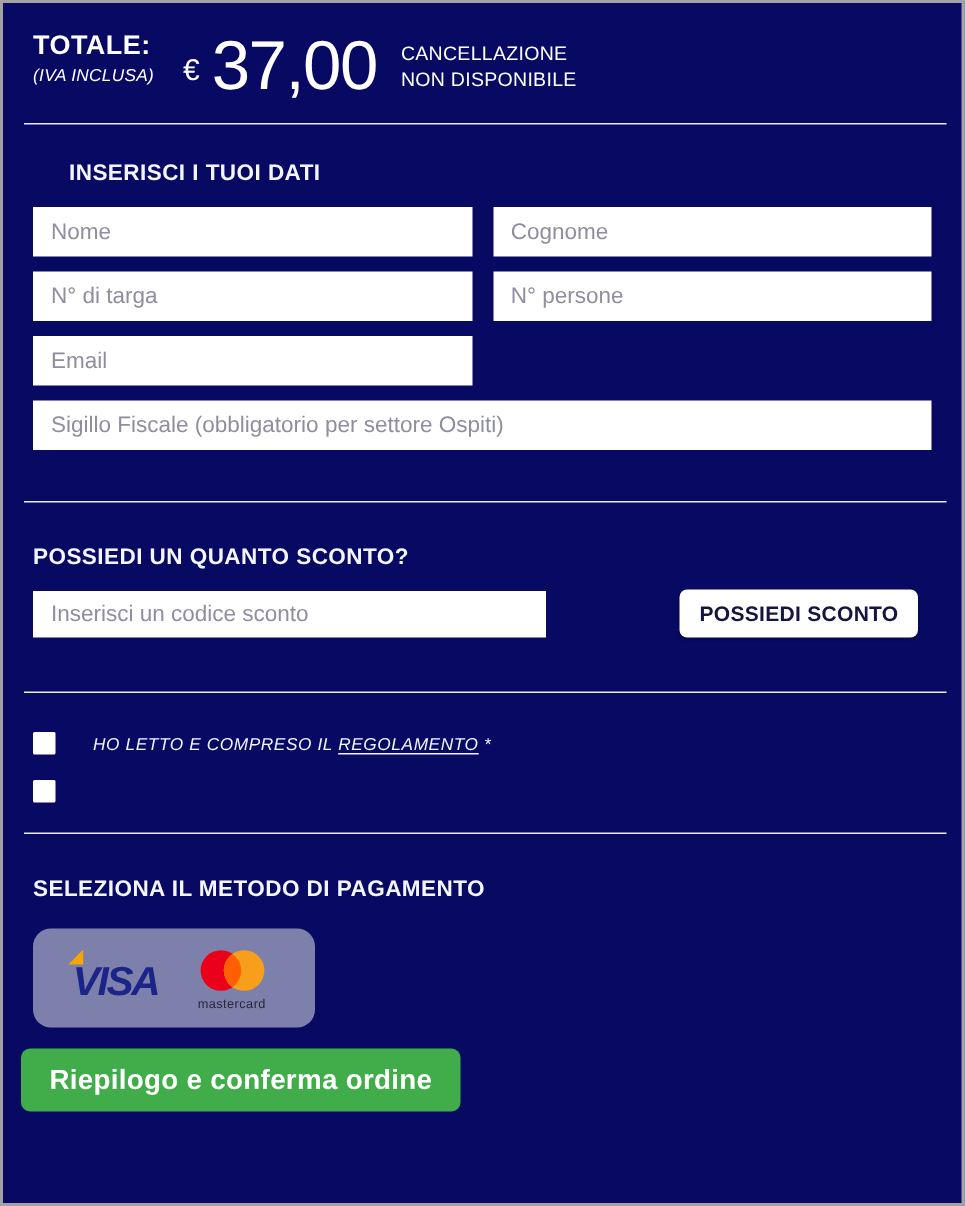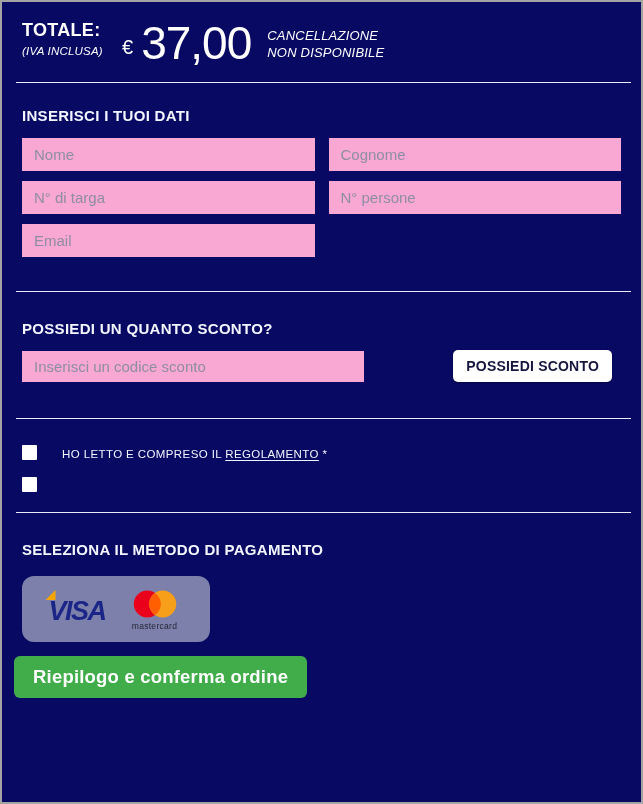--- a/index.html
+++ b/index.html
@@ -48,21 +48,20 @@
     padding-bottom: 7px;
     margin-right: 8px;
   }
   .amount {
     font-size: 46px;
     font-weight: 400;
     letter-spacing: -1px;
     line-height: 1;
   }
   .cancellation-note {
-    font-style: italic;
     font-size: 13px;
     line-height: 1.3;
     margin: 8px 0 0 16px;
     letter-spacing: .2px;
   }
   .divider {
     border: none;
     border-top: 1px solid rgba(255,255,255,.92);
     height: 0;
     margin-left: -6px;
@@ -72,33 +71,33 @@
 
   
   .section-heading {
     font-size: 15px;
     font-weight: bold;
     letter-spacing: .3px;
     color: #f4f6ff;
   }
 
   
-  .h-dati { margin-top: 24px; }
+  .h-dati { margin-top: 24px; margin-left: 24px; }
   .form-grid {
     display: grid;
     grid-template-columns: 1fr 1fr;
     column-gap: 14px;
     row-gap: 10px;
     margin-top: 14px;
   }
   .text-input {
     height: 33px;
     width: 100%;
     border: none;
-    background: #f9a8d4;
+    background: #ffffff;
     font-family: "Liberation Sans", sans-serif;
     font-size: 15px;
     color: #444455;
     padding: 0 12px;
     outline: none;
   }
   .text-input::placeholder { color: #8e8ea0; opacity: 1; }
   .full-width { grid-column: 1 / span 2; }
   .divider-form { margin-top: 34px; }
 
@@ -141,20 +140,21 @@
     width: 15px;
     height: 15px;
     background: #ffffff;
     border: none;
     border-radius: 1px;
     flex: 0 0 15px;
     margin: 0;
     cursor: pointer;
   }
   .consent-label {
+    font-style: italic;
     font-size: 11.5px;
     letter-spacing: .4px;
     margin-left: 25px;
     margin-top: 3px;
     color: #f2f4ff;
   }
   .consent-link {
     text-decoration: underline;
     text-underline-offset: 2px;
     cursor: pointer;
@@ -247,20 +247,21 @@
   <hr class="divider divider-header">
 
   
   <div class="section-heading h-dati">INSERISCI I TUOI DATI</div>
   <div class="form-grid">
     <input class="text-input" type="text" placeholder="Nome" style="">
     <input class="text-input" type="text" placeholder="Cognome" style="">
     <input class="text-input" type="text" placeholder="N° di targa" style="">
     <input class="text-input" type="text" placeholder="N° persone" style="">
     <input class="text-input" type="text" placeholder="Email" style="">
+    <input class="text-input full-width" type="text" placeholder="Sigillo Fiscale (obbligatorio per settore Ospiti)" style="">
   </div>
   <hr class="divider divider-form">
 
   
   <div class="section-heading h-sconto">POSSIEDI UN QUANTO SCONTO?</div>
   <div class="discount-row">
     <input class="text-input discount-input" type="text" placeholder="Inserisci un codice sconto" style="">
     <button class="validate-btn">POSSIEDI SCONTO</button>
   </div>
   <hr class="divider divider-sconto">

